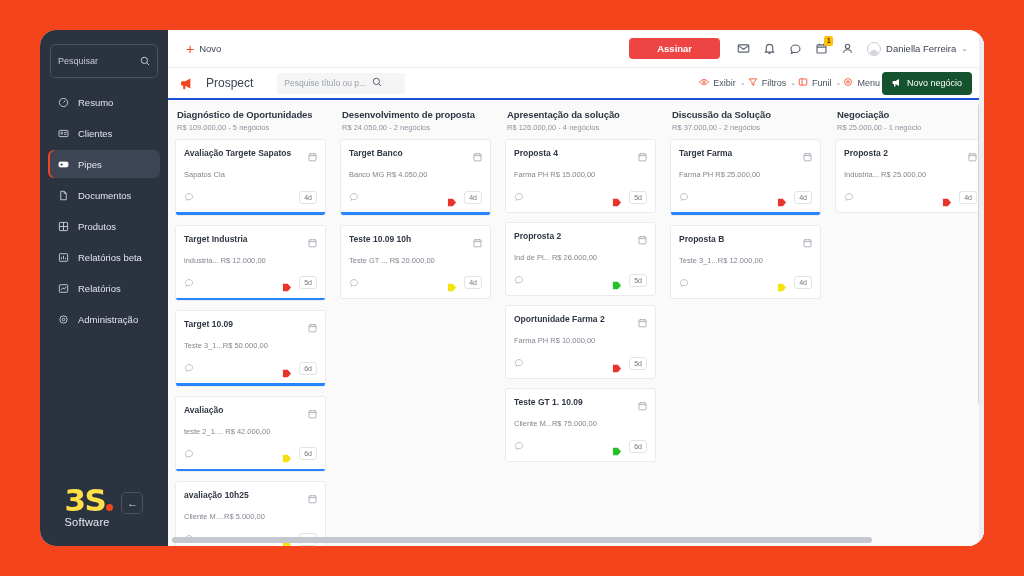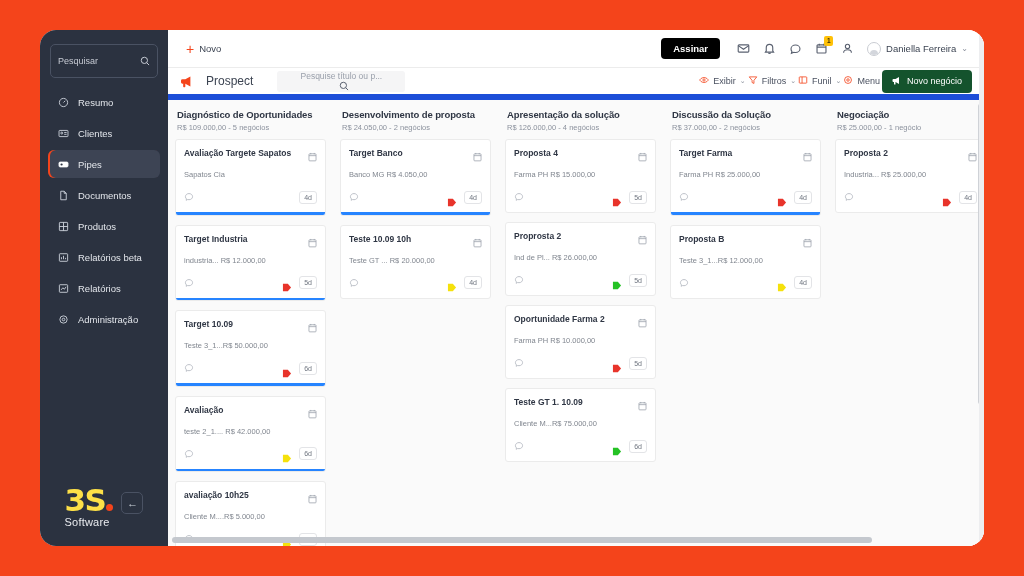--- a/index.html
+++ b/index.html
@@ -92,23 +92,23 @@
     border-bottom: 1px solid #ececec;
   }
   .novo-btn {
     display: flex; align-items: center; gap: 5px;
     font-size: 9.5px; color: #3c4452;
     padding: 4px 6px;
   }
   .novo-plus { color: #F4441B; font-size: 14px; line-height: 1; font-weight: 500; }
   .topbar-right { margin-left: auto; display: flex; align-items: center; gap: 13px; }
   .assinar {
-    background: #000000; color: #fff;
+    background: #ef4444; color: #fff;
     font-size: 9.5px; font-weight: bold;
-    padding: 5px 12px; border-radius: 4px;
+    padding: 5px 28px; border-radius: 4px;
     margin-right: 4px;
   }
   .tb-ico { position: relative; width: 13px; height: 13px; display: flex; align-items: center; justify-content: center; }
   .tb-ico svg { width: 13px; height: 13px; stroke: #5a6170; fill: none; stroke-width: 1.4; }
   .badge {
     position: absolute; top: -6px; right: -5px;
     background: #FFC107; color: #3c3205;
     font-size: 6.5px; line-height: 1;
     padding: 1.5px 2.5px; border-radius: 2px;
     font-weight: bold;
@@ -120,33 +120,33 @@
     display: flex; align-items: flex-end; justify-content: center; overflow: hidden;
   }
   .avatar i { width: 8px; height: 5px; border-radius: 4px 4px 0 0; background: #d3d6dc; display: block; }
   .caret { font-size: 8px; color: #8b919d; }
 
   
   .pipebar {
     height: 32px; flex: 0 0 32px;
     display: flex; align-items: center;
     padding: 0 12px 0 12px;
-    border-bottom: 6px solid #1d4ed8;
+    border-bottom: 2px solid #1d4ed8;
     gap: 10px;
   }
   .megaphone { width: 16px; height: 14px; display:flex; align-items:center; }
   .megaphone svg { width: 15px; height: 13px; fill: #F4441B; }
   .pipe-title { font-size: 12px; color: #3c4452; }
   .pipe-search {
     margin-left: 14px;
     width: 128px; height: 21px;
     background: #f5f5f6; border-radius: 3px;
     display: flex; align-items: center;
     padding: 0 7px;
-    font-size: 8.5px; color: #9aa0ab; flex-direction: column;
+    font-size: 8.5px; color: #9aa0ab;
   }
   .pipe-search-ico { margin-left: 6px; }
   .pipe-search-ico svg { width: 10px; height: 10px; stroke: #5a6170; fill: none; stroke-width: 1.6; }
   .pipebar-right { margin-left: auto; display: flex; align-items: center; gap: 2px; }
   .pb-item { display: flex; align-items: center; gap: 4px; font-size: 9px; color: #4a5160; }
   .pb-item svg { width: 10px; height: 10px; stroke: #F4441B; fill: none; stroke-width: 1.3; }
   .pb-caret { font-size: 7px; color: #8b919d; }
   .novo-negocio {
     background: #14532d; color: #fff;
     font-size: 9px; font-weight: 500;

